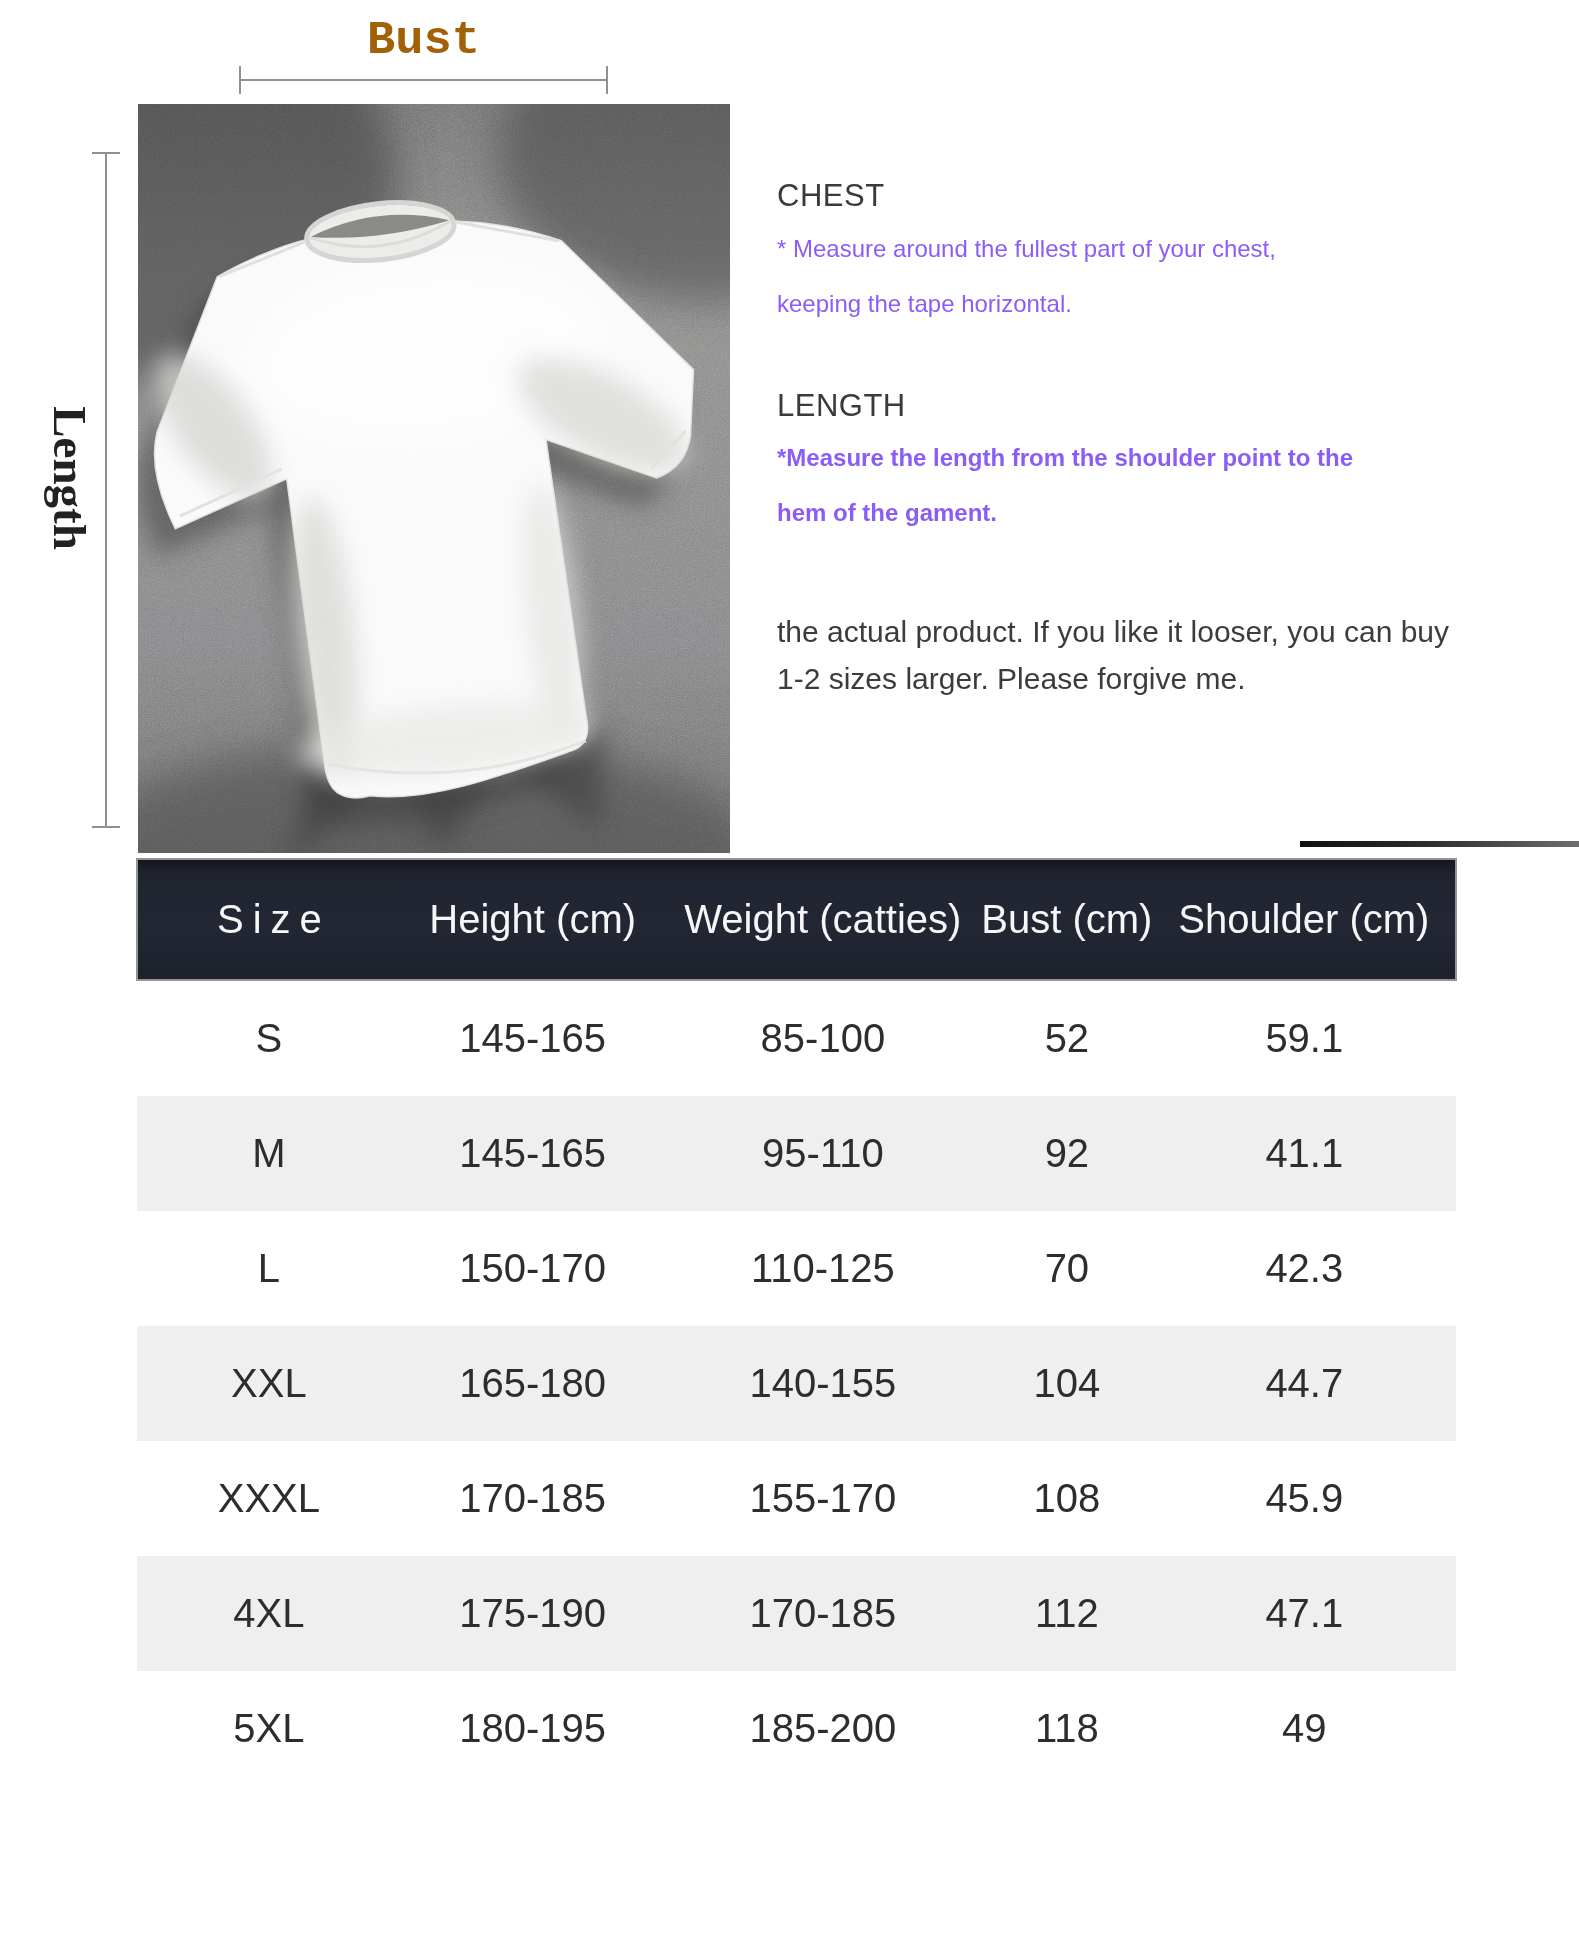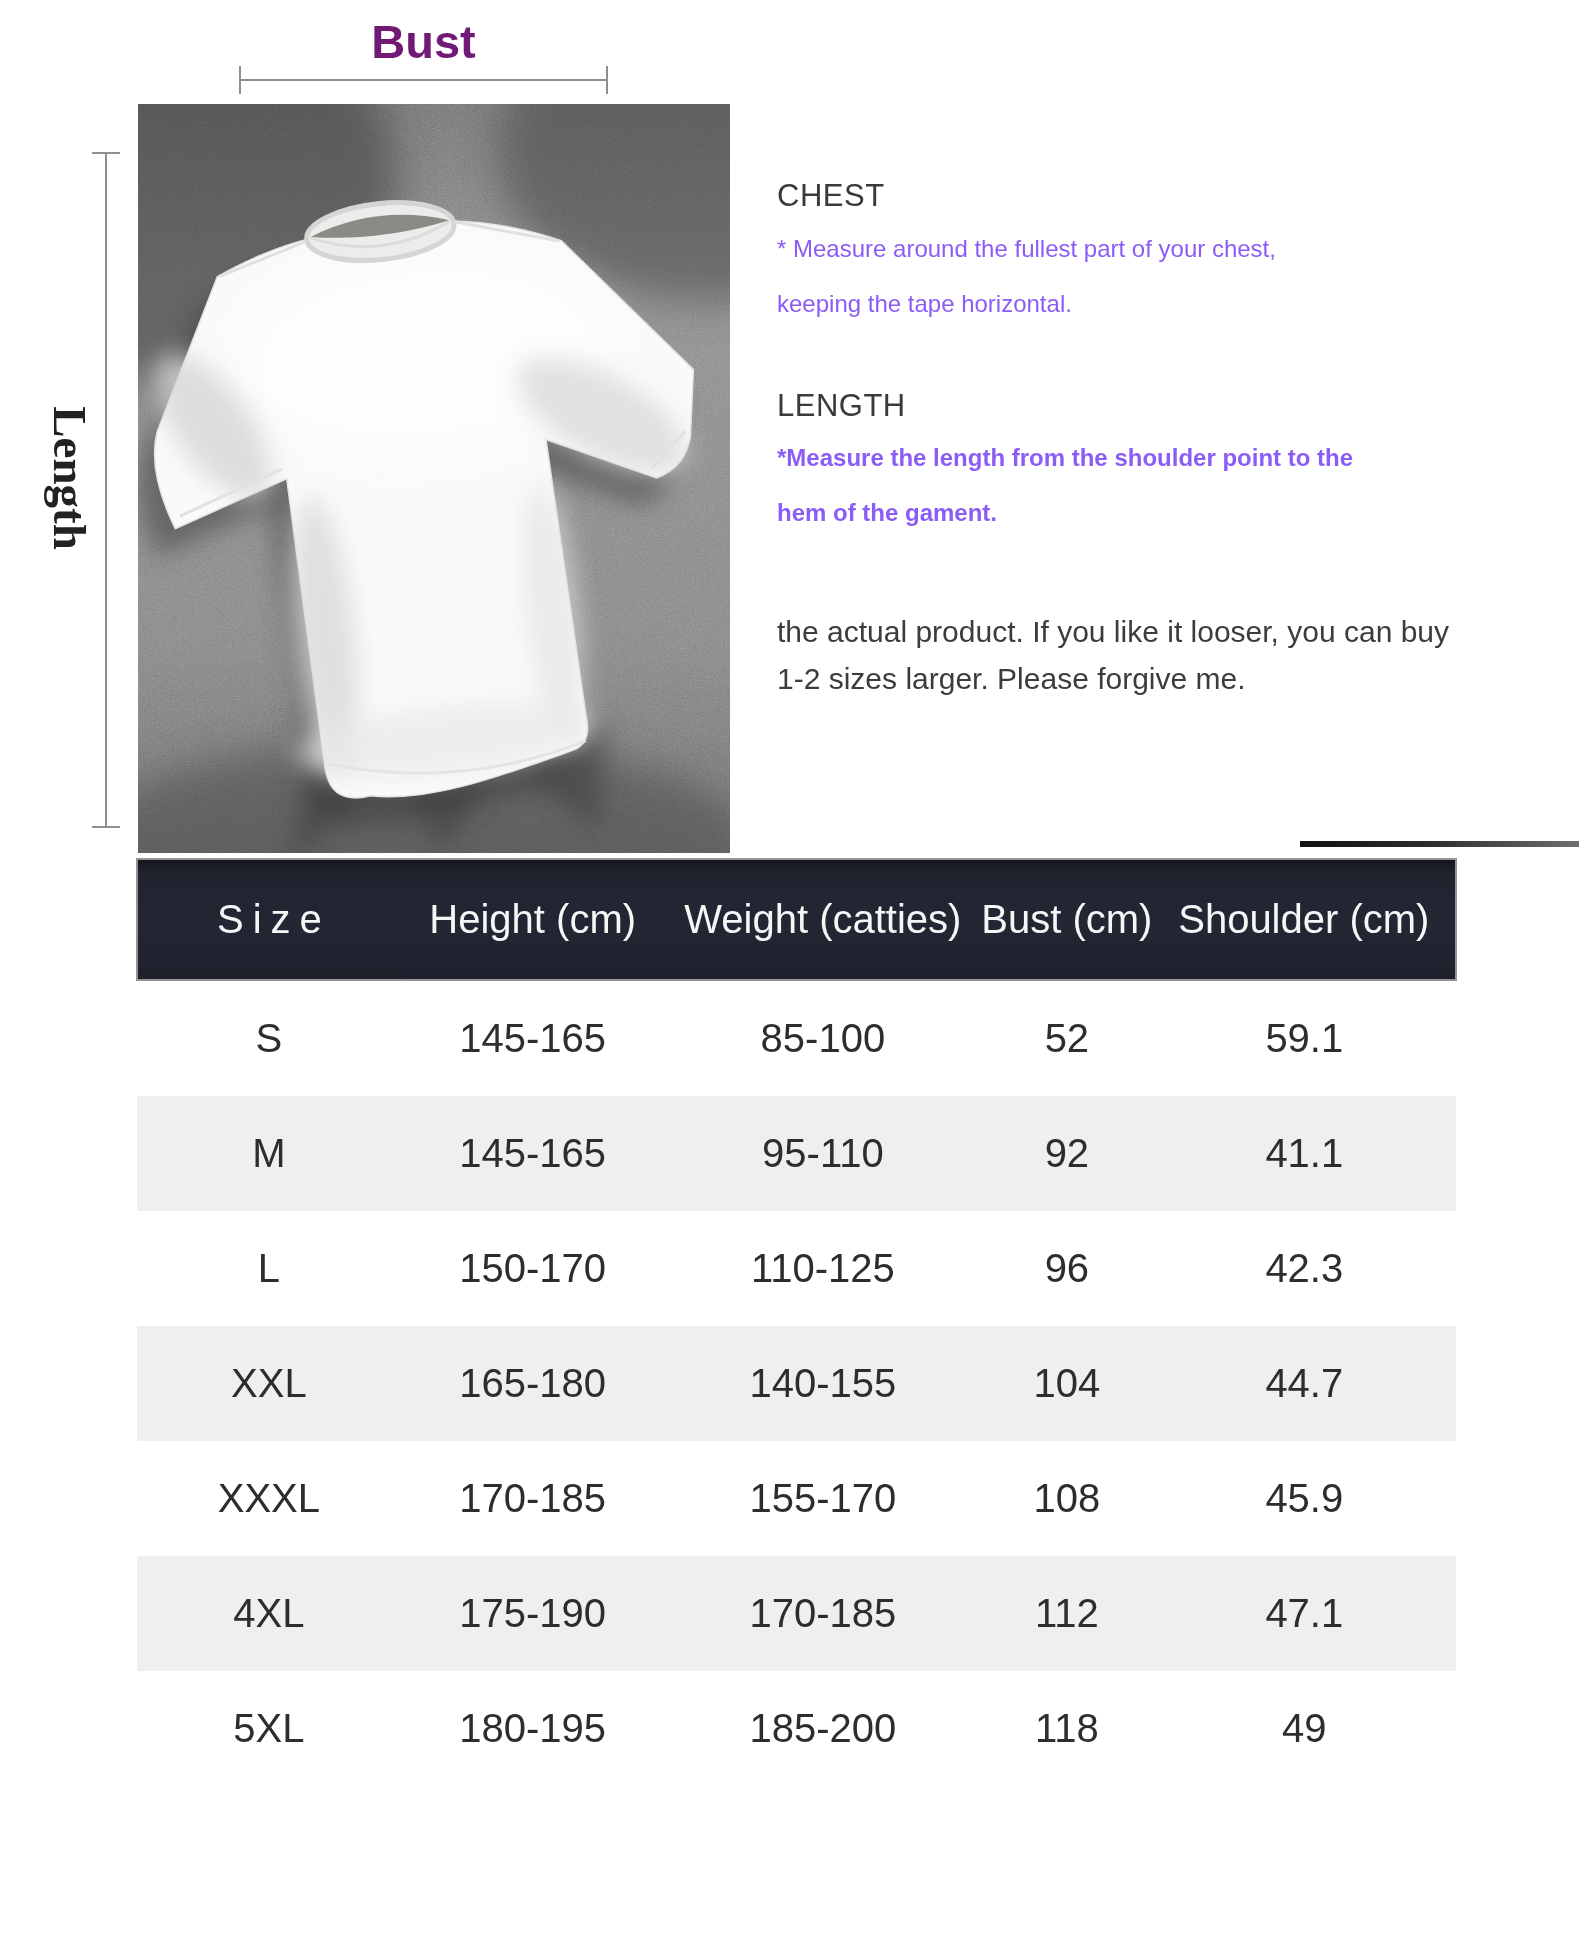--- a/index.html
+++ b/index.html
@@ -4,21 +4,21 @@
 <style>
   html,body{margin:0;padding:0;background:#ffffff;}
   .canvas{
     position:relative;width:1579px;height:1941px;background:#ffffff;
     font-family:"Liberation Sans",sans-serif;overflow:hidden;
   }
 
   
   .bust-label{
     position:absolute;left:239px;top:14px;width:369px;text-align:center;
-    font-family:Liberation Sans, sans-serif;font-size:47px;font-weight:600;color:#701a75;
+    font-family:Liberation Mono, monospace;font-size:47px;font-weight:600;color:#a16207;
   }
   .bust-line{position:absolute;left:239px;top:79px;width:369px;height:2px;background:#8f8f8f;}
   .bust-line .vt{position:absolute;width:2px;height:28px;top:-13px;background:#8f8f8f;}
   .bust-line .t-l{left:0;}
   .bust-line .t-r{right:0;}
 
   .length-line{position:absolute;left:105px;top:152px;width:2px;height:676px;background:#8f8f8f;}
   .length-line .ht{position:absolute;height:2px;width:28px;left:-13px;background:#8f8f8f;}
   .length-line .t-t{top:0;}
   .length-line .t-b{bottom:0;}
@@ -182,21 +182,21 @@
         <td>M</td>
         <td>145-165</td>
         <td>95-110</td>
         <td>92</td>
         <td>41.1</td>
       </tr>
       <tr>
         <td>L</td>
         <td>150-170</td>
         <td>110-125</td>
-        <td>96</td>
+        <td>70</td>
         <td>42.3</td>
       </tr>
       <tr>
         <td>XXL</td>
         <td>165-180</td>
         <td>140-155</td>
         <td>104</td>
         <td>44.7</td>
       </tr>
       <tr>

